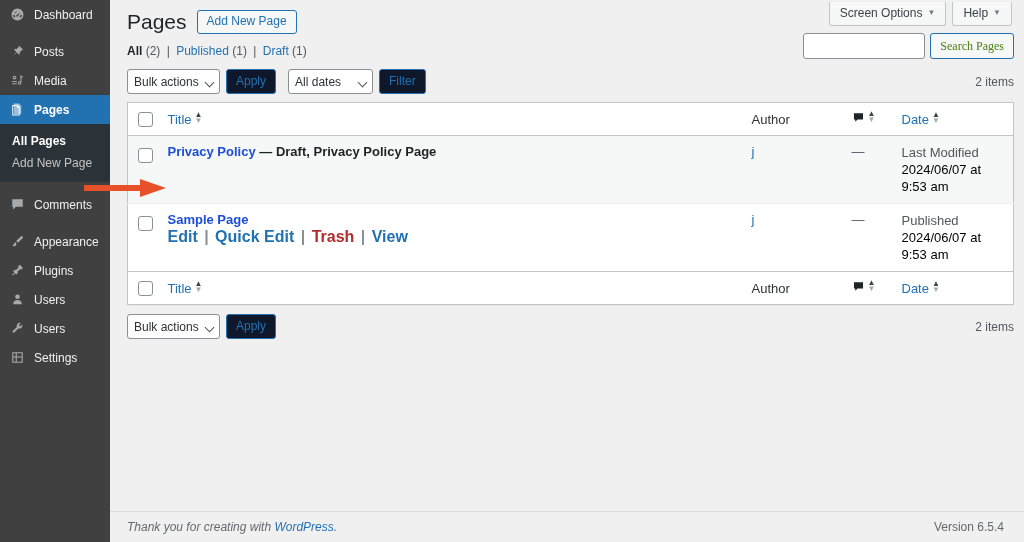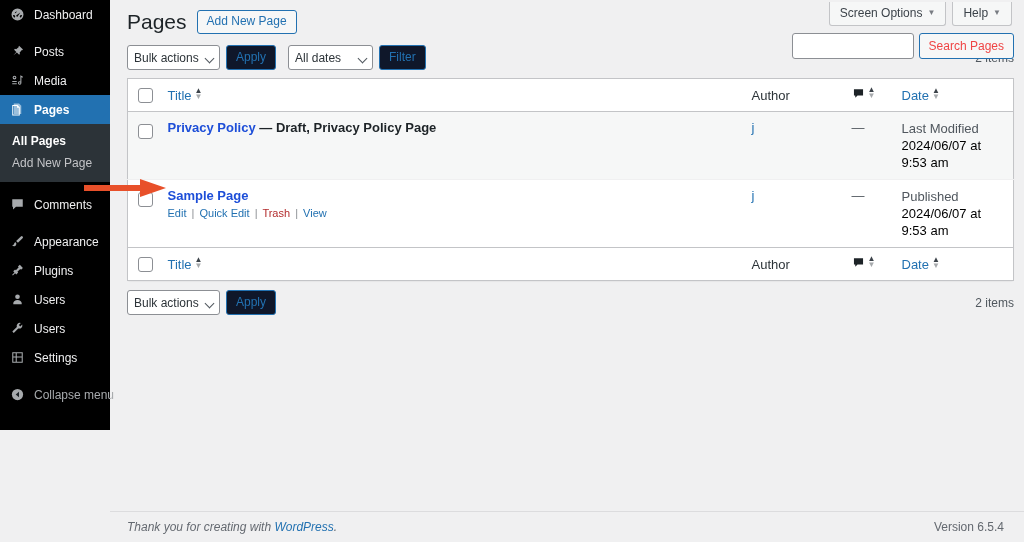--- a/index.html
+++ b/index.html
@@ -9,22 +9,22 @@
     background: #f0f0f1;
     font-family: "Liberation Sans", sans-serif;
     font-size: 13px;
     color: #3c434a;
     -webkit-font-smoothing: antialiased;
   }
   .app { position: relative; width: 1024px; height: 542px; display: flex; }
 
   
   .sidebar {
-    width: 110px; min-width: 110px; height: 430px;
-    background: #000000; color: #f0f0f1;
+    width: 110px; min-width: 110px; height: 542px;
+    background: #404040; color: #f0f0f1;
     padding-top: 0;
     position: relative; z-index: 5;
   }
   .menu-item {
     display: flex; align-items: center;
     height: 29px; padding-left: 8px;
     font-size: 12px; color: #f0f0f1;
     position: relative;
     white-space: nowrap;
   }
@@ -82,23 +82,23 @@
   .search-input {
     width: 122px; height: 26px;
     border: 1px solid #8c8f94; border-radius: 3px;
     background: #fff; font-size: 12px; padding: 0 6px;
     color: #2c3338;
     font-family: "Liberation Sans", sans-serif;
   }
   .search-btn {
     height: 26px; padding: 0 9px;
     border: 1px solid #2271b1; border-radius: 3px;
-    background: #f6f7f7; color: #ef4444;
+    background: #f6f7f7; color: #4d7c0f;
     font-size: 12px; line-height: 24px;
-    font-family: Liberation Sans, sans-serif;
+    font-family: Liberation Serif, serif;
     white-space: nowrap;
   }
 
   .page-head {
     display: flex; align-items: center; gap: 10px;
     padding: 9px 0 0 17px;
   }
   .page-title {
     font-size: 21px; font-weight: 400; color: #1d2327;
     line-height: 26px;
@@ -198,22 +198,23 @@
     font-size: 8px; line-height: 6px;
   }
   .sort-arrows .up { color: #3c434a; }
 
   .row-title {
     color: #1d4ed8; font-weight: 700; font-size: 13px;
     text-decoration: none;
   }
   .post-state { color: #1d2327; font-weight: 700; font-size: 13px; }
   .row-actions {
-    font-size: 11px; color: #8c8f94; padding-top: 2px;
+    font-size: 16px; color: #8c8f94; padding-top: 2px;
     line-height: 16px;
+    font-weight: bold;
   }
   .row-actions a { color: #2271b1; text-decoration: none; }
   .row-actions a.trash { color: #b32d2e; }
   .row-actions .sep { color: #8c8f94; padding: 0 2px; }
   .author-link { color: #2271b1; text-decoration: none; font-size: 13px; }
   .dash { color: #50575e; }
   .date-line1 { color: #50575e; font-size: 13px; line-height: 17px; }
   .date-line2 { color: #000000; font-size: 13px; line-height: 17px; }
   .comment-bubble { color: #1d2327; }
 
@@ -343,29 +344,20 @@
       <span class="mi-icon">
         <svg width="15" height="15" viewBox="0 0 20 20" fill="currentColor">
           <path d="M3 3h14v14H3V3zm1.4 1.4v4.2h3.2V4.4H4.4zm4.6 0v4.2h6.6V4.4H9zM4.4 10v5.6h3.2V10H4.4zm4.6 0v5.6h6.6V10H9z"></path>
         </svg>
       </span>
       <span>Settings</span>
     </div>
 
     <div class="menu-gap"></div>
 
-    <div class="menu-item dim">
-      <span class="mi-icon">
-        <svg width="15" height="15" viewBox="0 0 20 20" fill="currentColor">
-          <circle cx="10" cy="10" r="7.5"></circle>
-          <path d="M12 6.2L7.6 10l4.4 3.8z" fill="#1d2327"></path>
-        </svg>
-      </span>
-      <span>Collapse menu</span>
-    </div>
   </nav>
 
   <div class="main">
 
     <div class="topbuttons">
       <div class="tb-btn">
         <span>Screen Options</span>
         <span class="caret">▼</span>
       </div>
       <div class="tb-btn">
@@ -377,20 +369,30 @@
     <div class="searchbox">
       <input class="search-input" type="text" value="" placeholder="" style="">
       <button class="search-btn">Search Pages</button>
     </div>
 
     <div class="page-head">
       <h1 class="page-title">Pages</h1>
       <button class="add-new-btn">Add New Page</button>
     </div>
 
+    <div class="subsubsub">
+      <a href="#" class="cur"><span>All</span></a>
+      <span class="cnt">(2)</span>
+      <span class="sep">|</span>
+      <a href="#"><span>Published</span></a>
+      <span class="cnt">(1)</span>
+      <span class="sep">|</span>
+      <a href="#"><span>Draft</span></a>
+      <span class="cnt">(1)</span>
+    </div>
 
     <div class="tablenav">
       <span class="select-wrap">
         <select class="wp-select">
           <option>Bulk actions</option>
         </select>
       </span>
       <button class="btn-sec">Apply</button>
       <span class="select-wrap" style="margin-left:6px;">
         <select class="wp-select">

